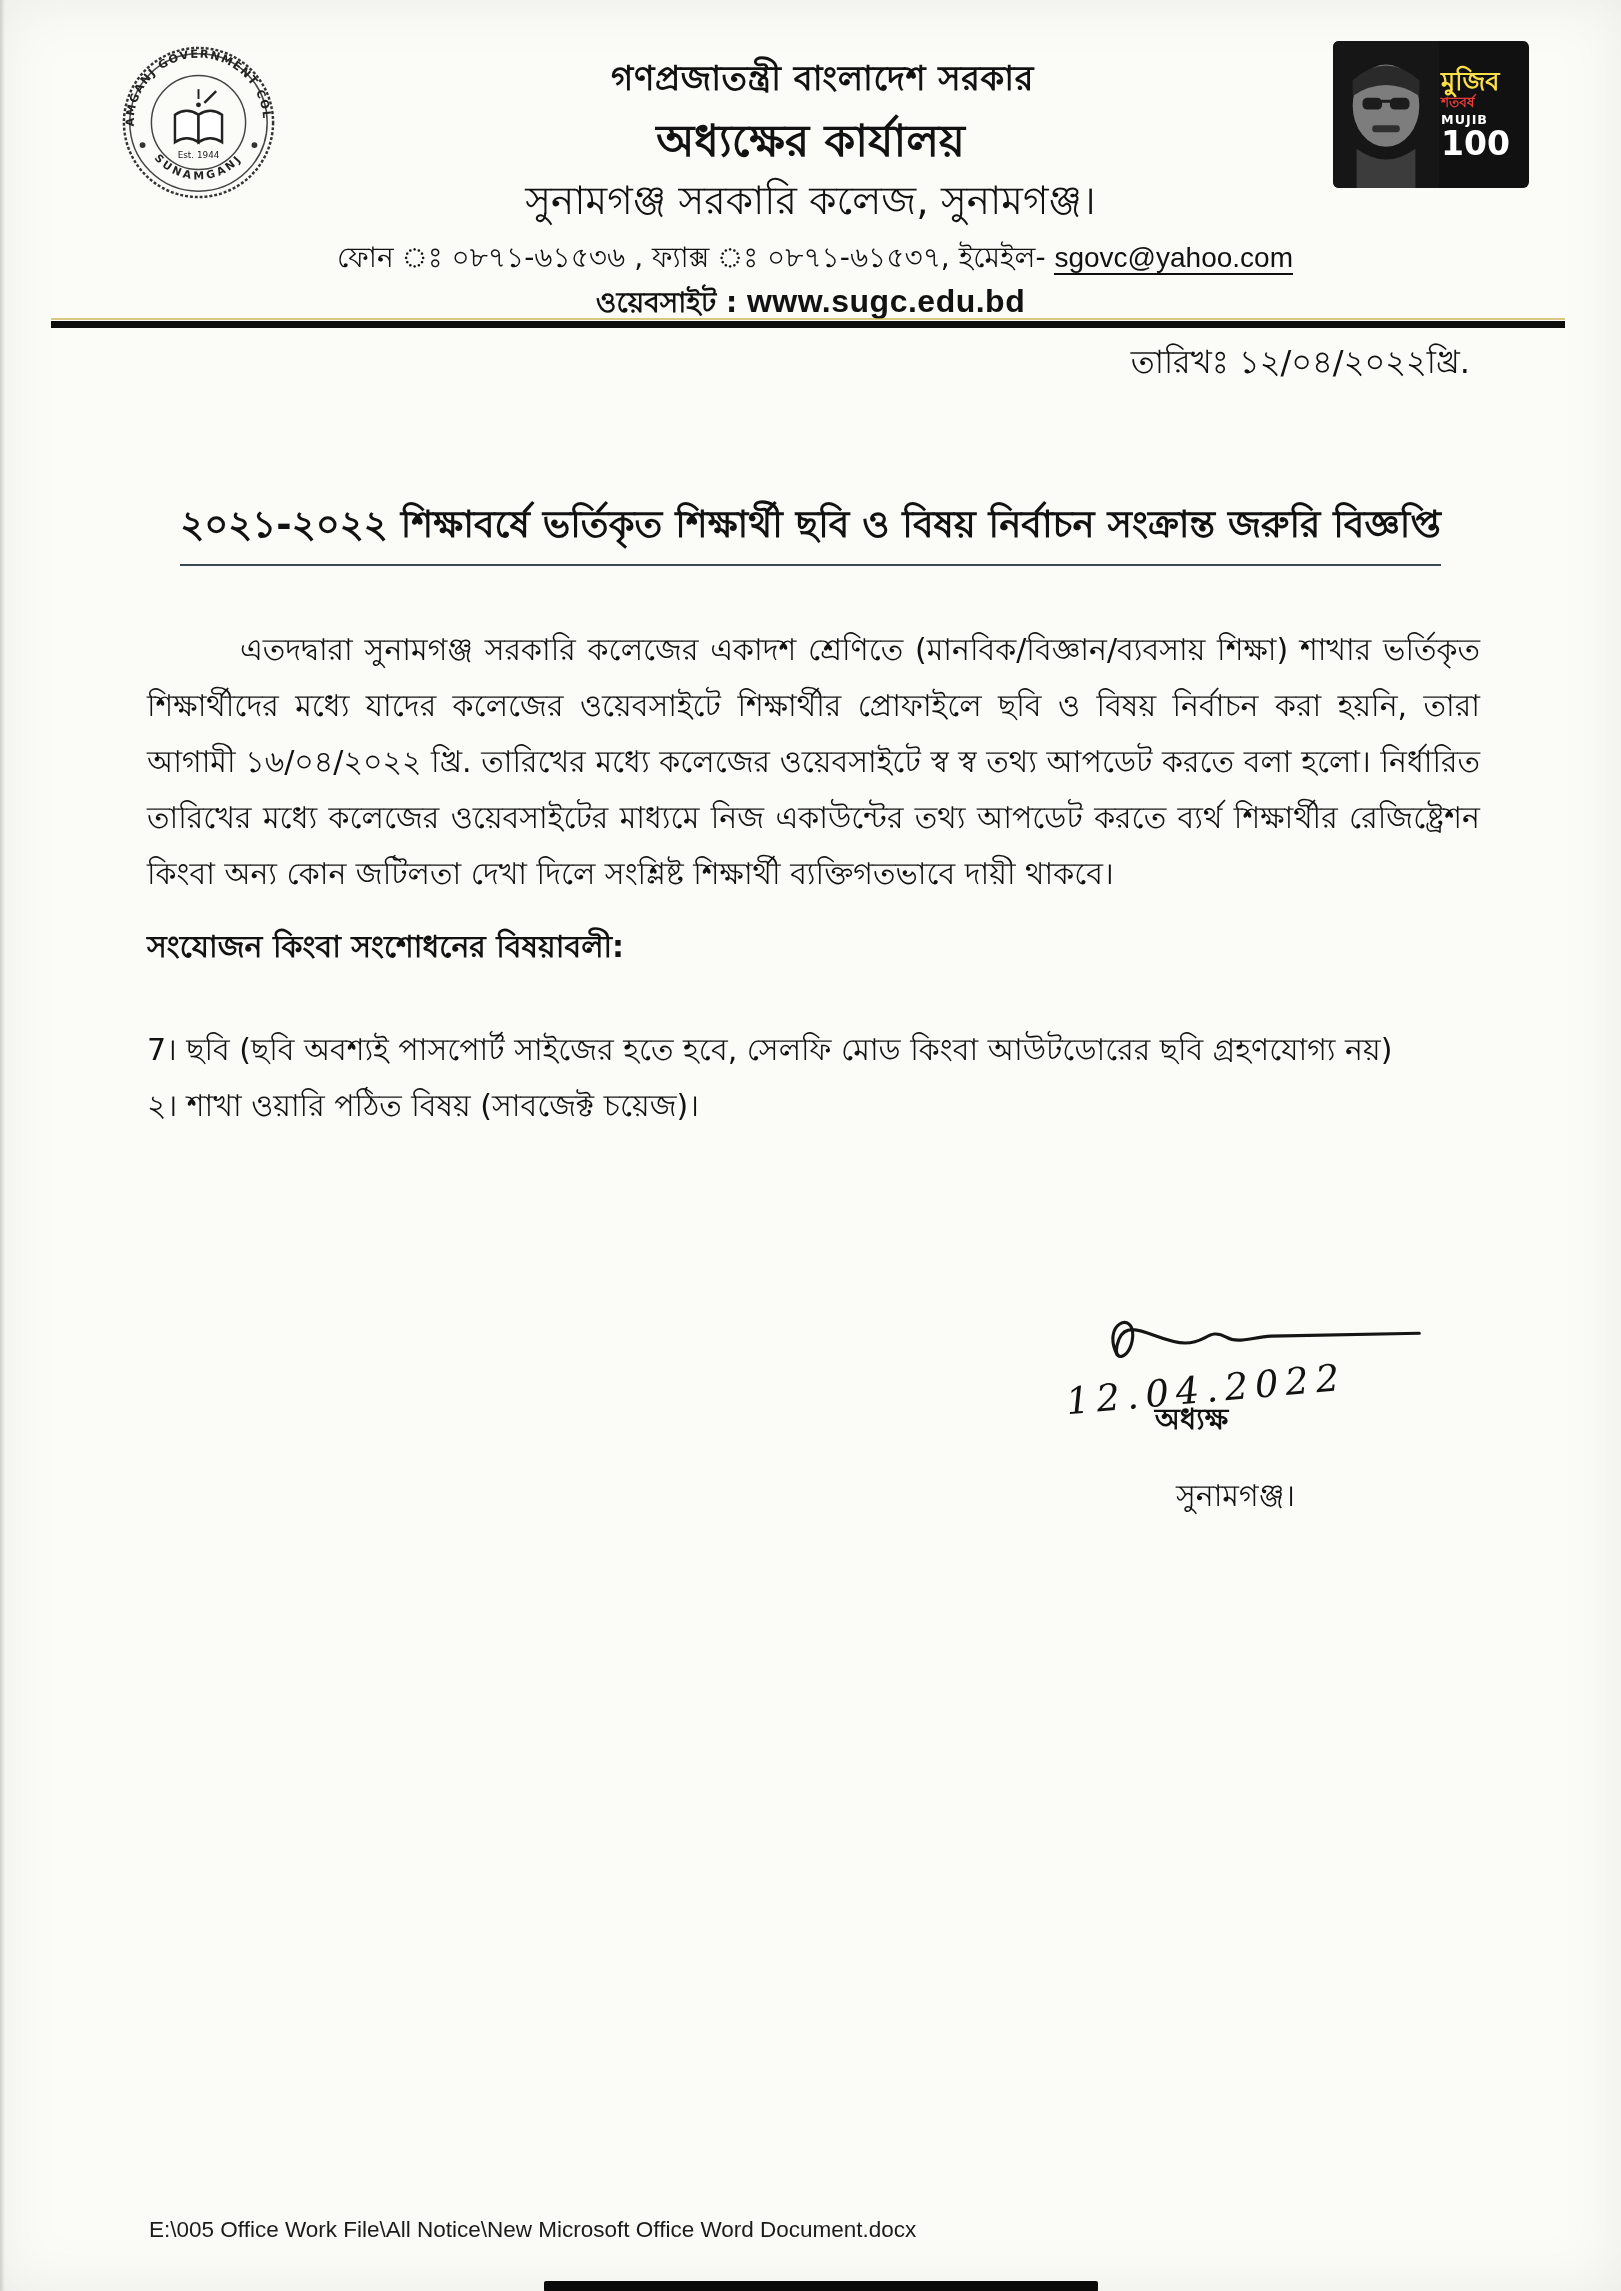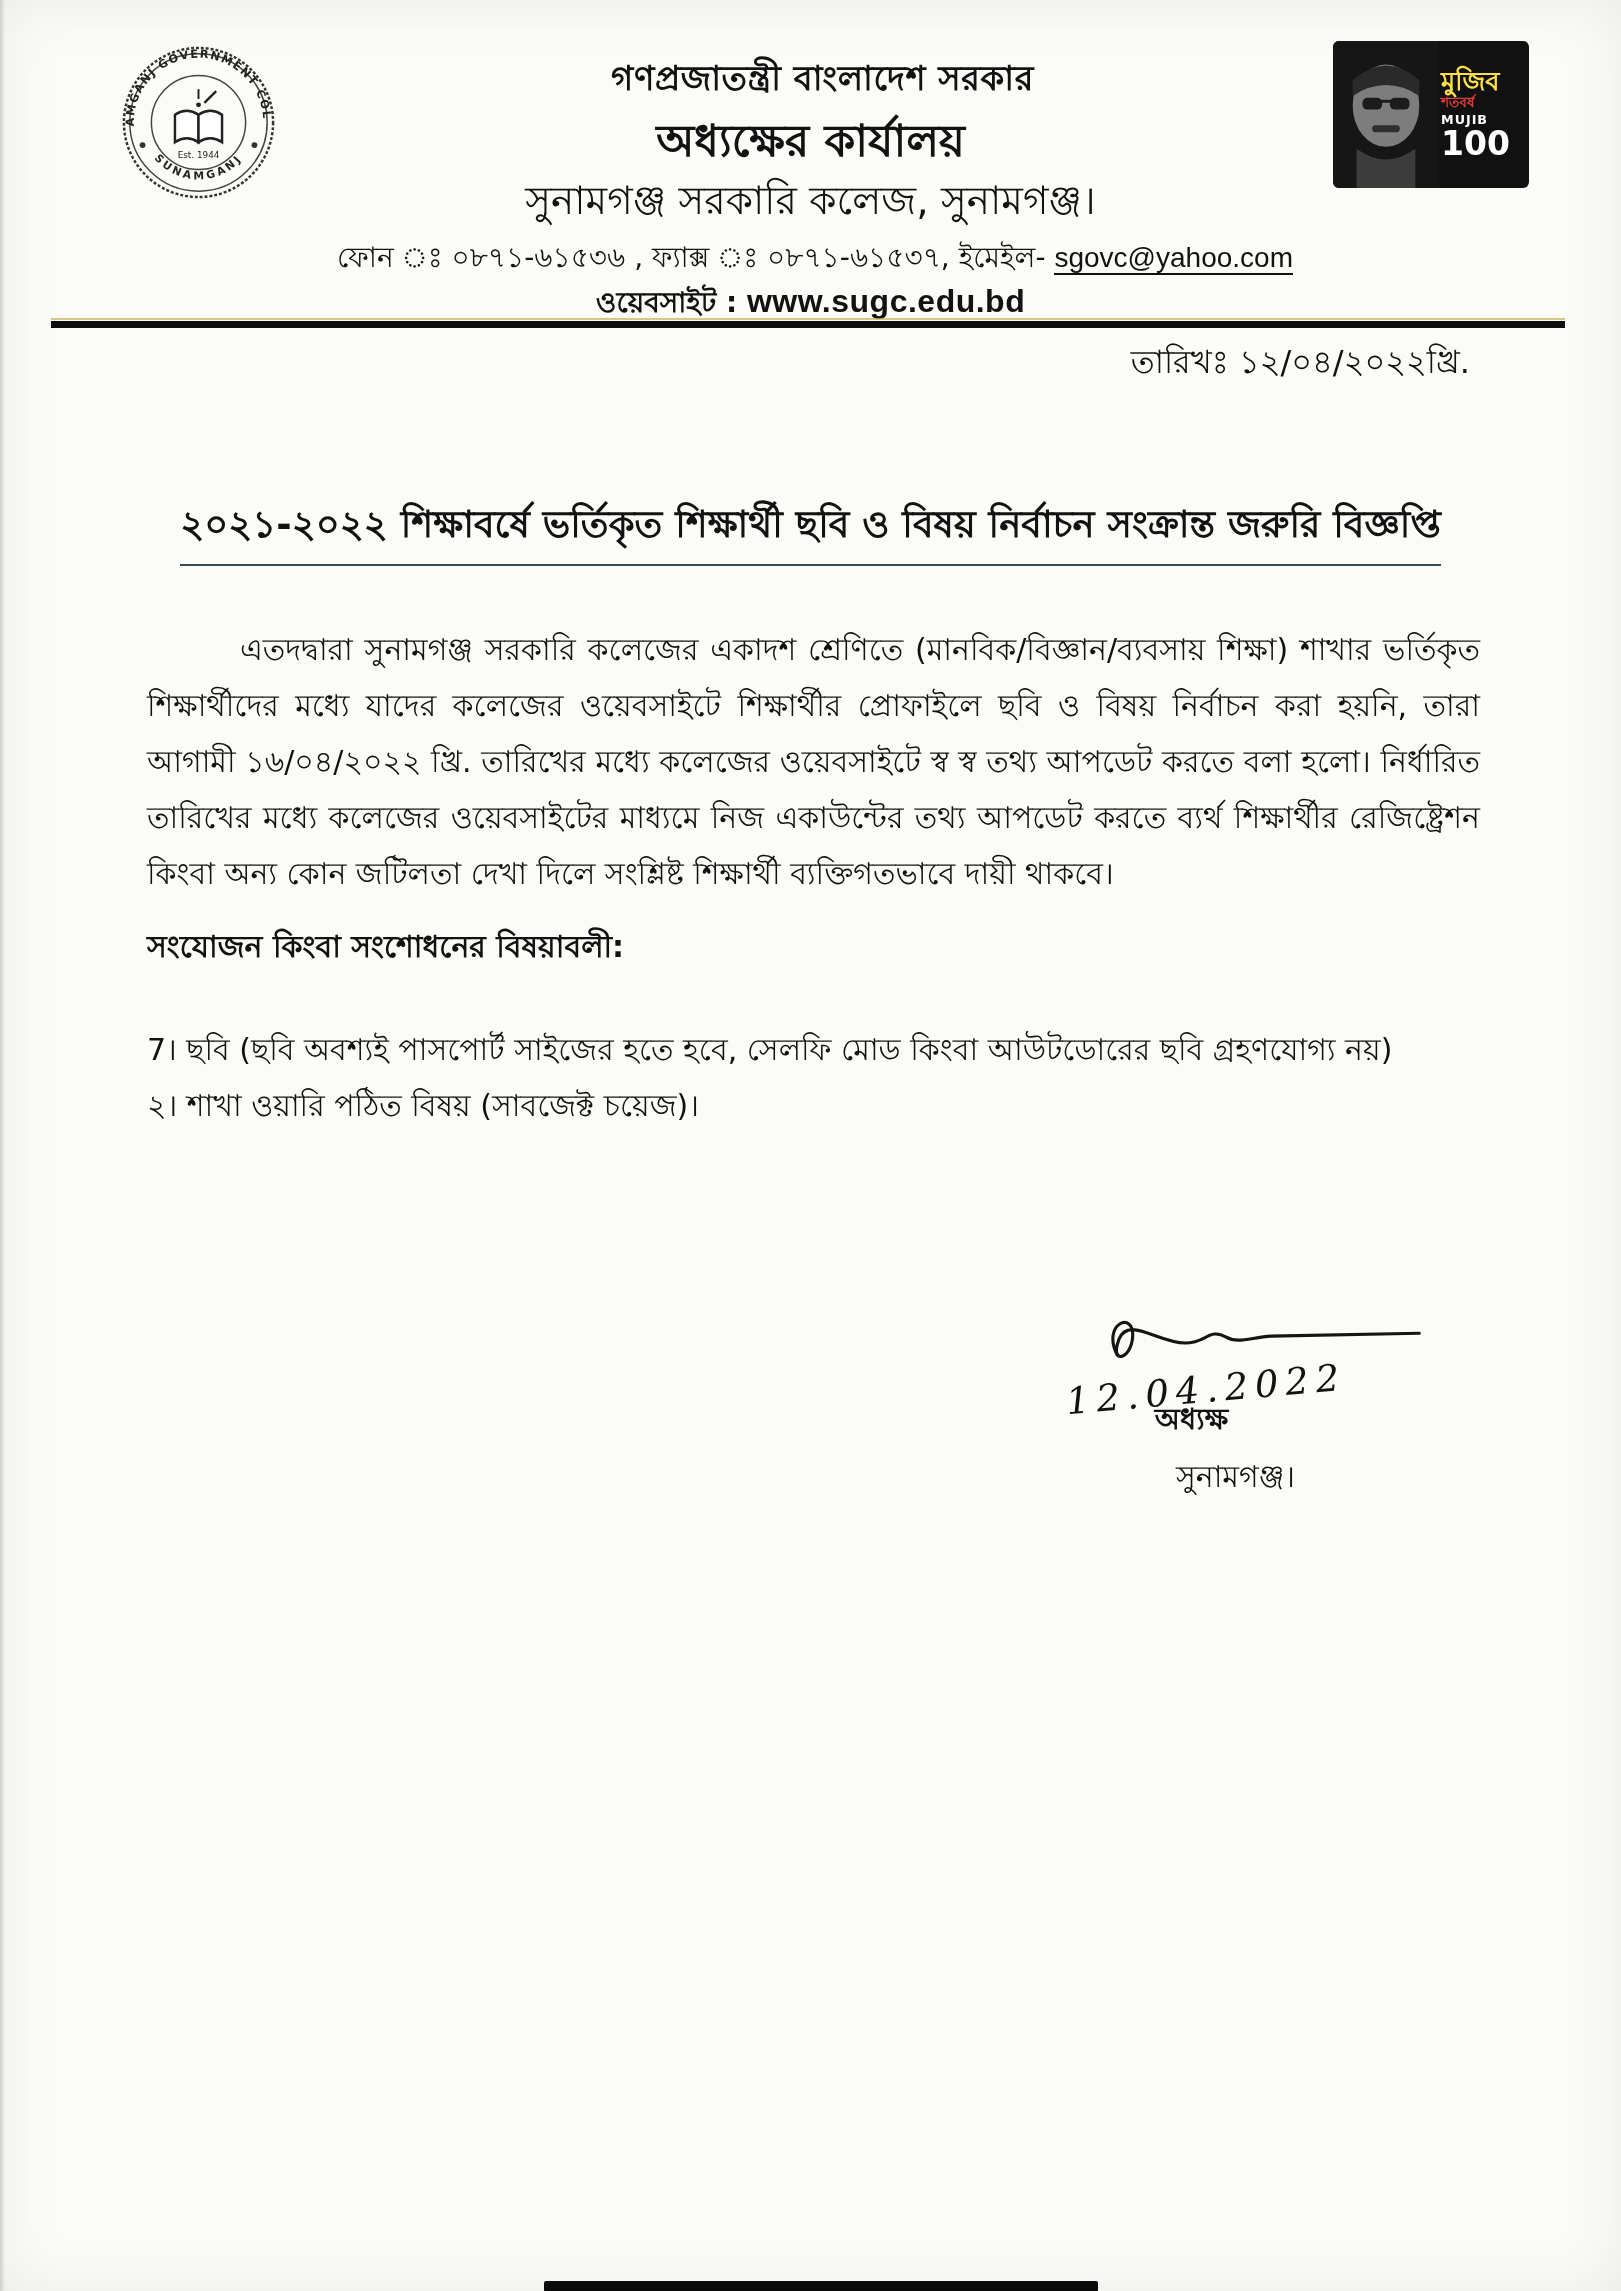--- a/index.html
+++ b/index.html
@@ -43,21 +43,21 @@
   .section-head{position:absolute;left:147px;top:923px;font-size:30px;font-weight:bold;}
   .list{position:absolute;left:147px;top:1022px;width:1353px;font-size:30px;line-height:56px;}
   .list div{white-space:nowrap;}
   
   .sig{position:absolute;left:1010px;top:1304px;width:451px;text-align:center;}
   .sig-scribble{display:block;margin:0 auto -5.9px auto;}
   .sig-date{font-family:"DejaVu Serif",serif;font-style:italic;font-size:37px;letter-spacing:6.9px;
             transform:rotate(-5deg);margin:-13.7px 0 -15.7px -59px;}
   .sig-role{font-size:29px;font-weight:bold;margin-left:-88px;}
   .sig-org{font-size:30px;margin-top:15.7px;}
-  .sig-org2{font-size:30px;margin-top:8px;}
+  .sig-org2{font-size:30px;margin-top:27px;}
   
   .footer-path{position:absolute;left:149px;top:2217px;font-family:"Liberation Sans",sans-serif;font-size:22.5px;color:#1b1b1b;}
   .scan-bottom{position:absolute;left:544px;top:2281px;width:554px;height:10.8px;background:#0a0a0a;border-radius:2px;}
   .scan-left{position:absolute;left:0;top:0;width:4.9px;height:2292px;background:linear-gradient(to right,#cfcfc9,rgba(207,207,201,0));}
   .seal text{fill:#222;}
 </style>
 </head>
 <body>
 
 <div class="page">
@@ -136,17 +136,18 @@
 
   <div class="sig">
     <svg class="sig-scribble" width="392" height="78" viewBox="0 0 400 80">
       <path d="M78,52 C62,20 96,6 94,34 C92,58 70,62 80,36 C90,12 120,40 148,40 C170,40 172,24 190,34 C202,41 216,34 236,33 L388,30" fill="none" stroke="#151515" stroke-width="3.2" stroke-linecap="round"></path>
     </svg>
     <div class="sig-date">12.04.2022</div>
     <div class="sig-role">অধ্যক্ষ</div>
     <div class="sig-org2">সুনামগঞ্জ।</div>
   </div>
 
+  <div class="footer-path">E:\005 Office Work File\All Notice\New Microsoft Office Word Document.docx</div>
 
   <div class="scan-bottom"></div>
   <div class="scan-left"></div>
 </div>
 
 
 </body></html>

